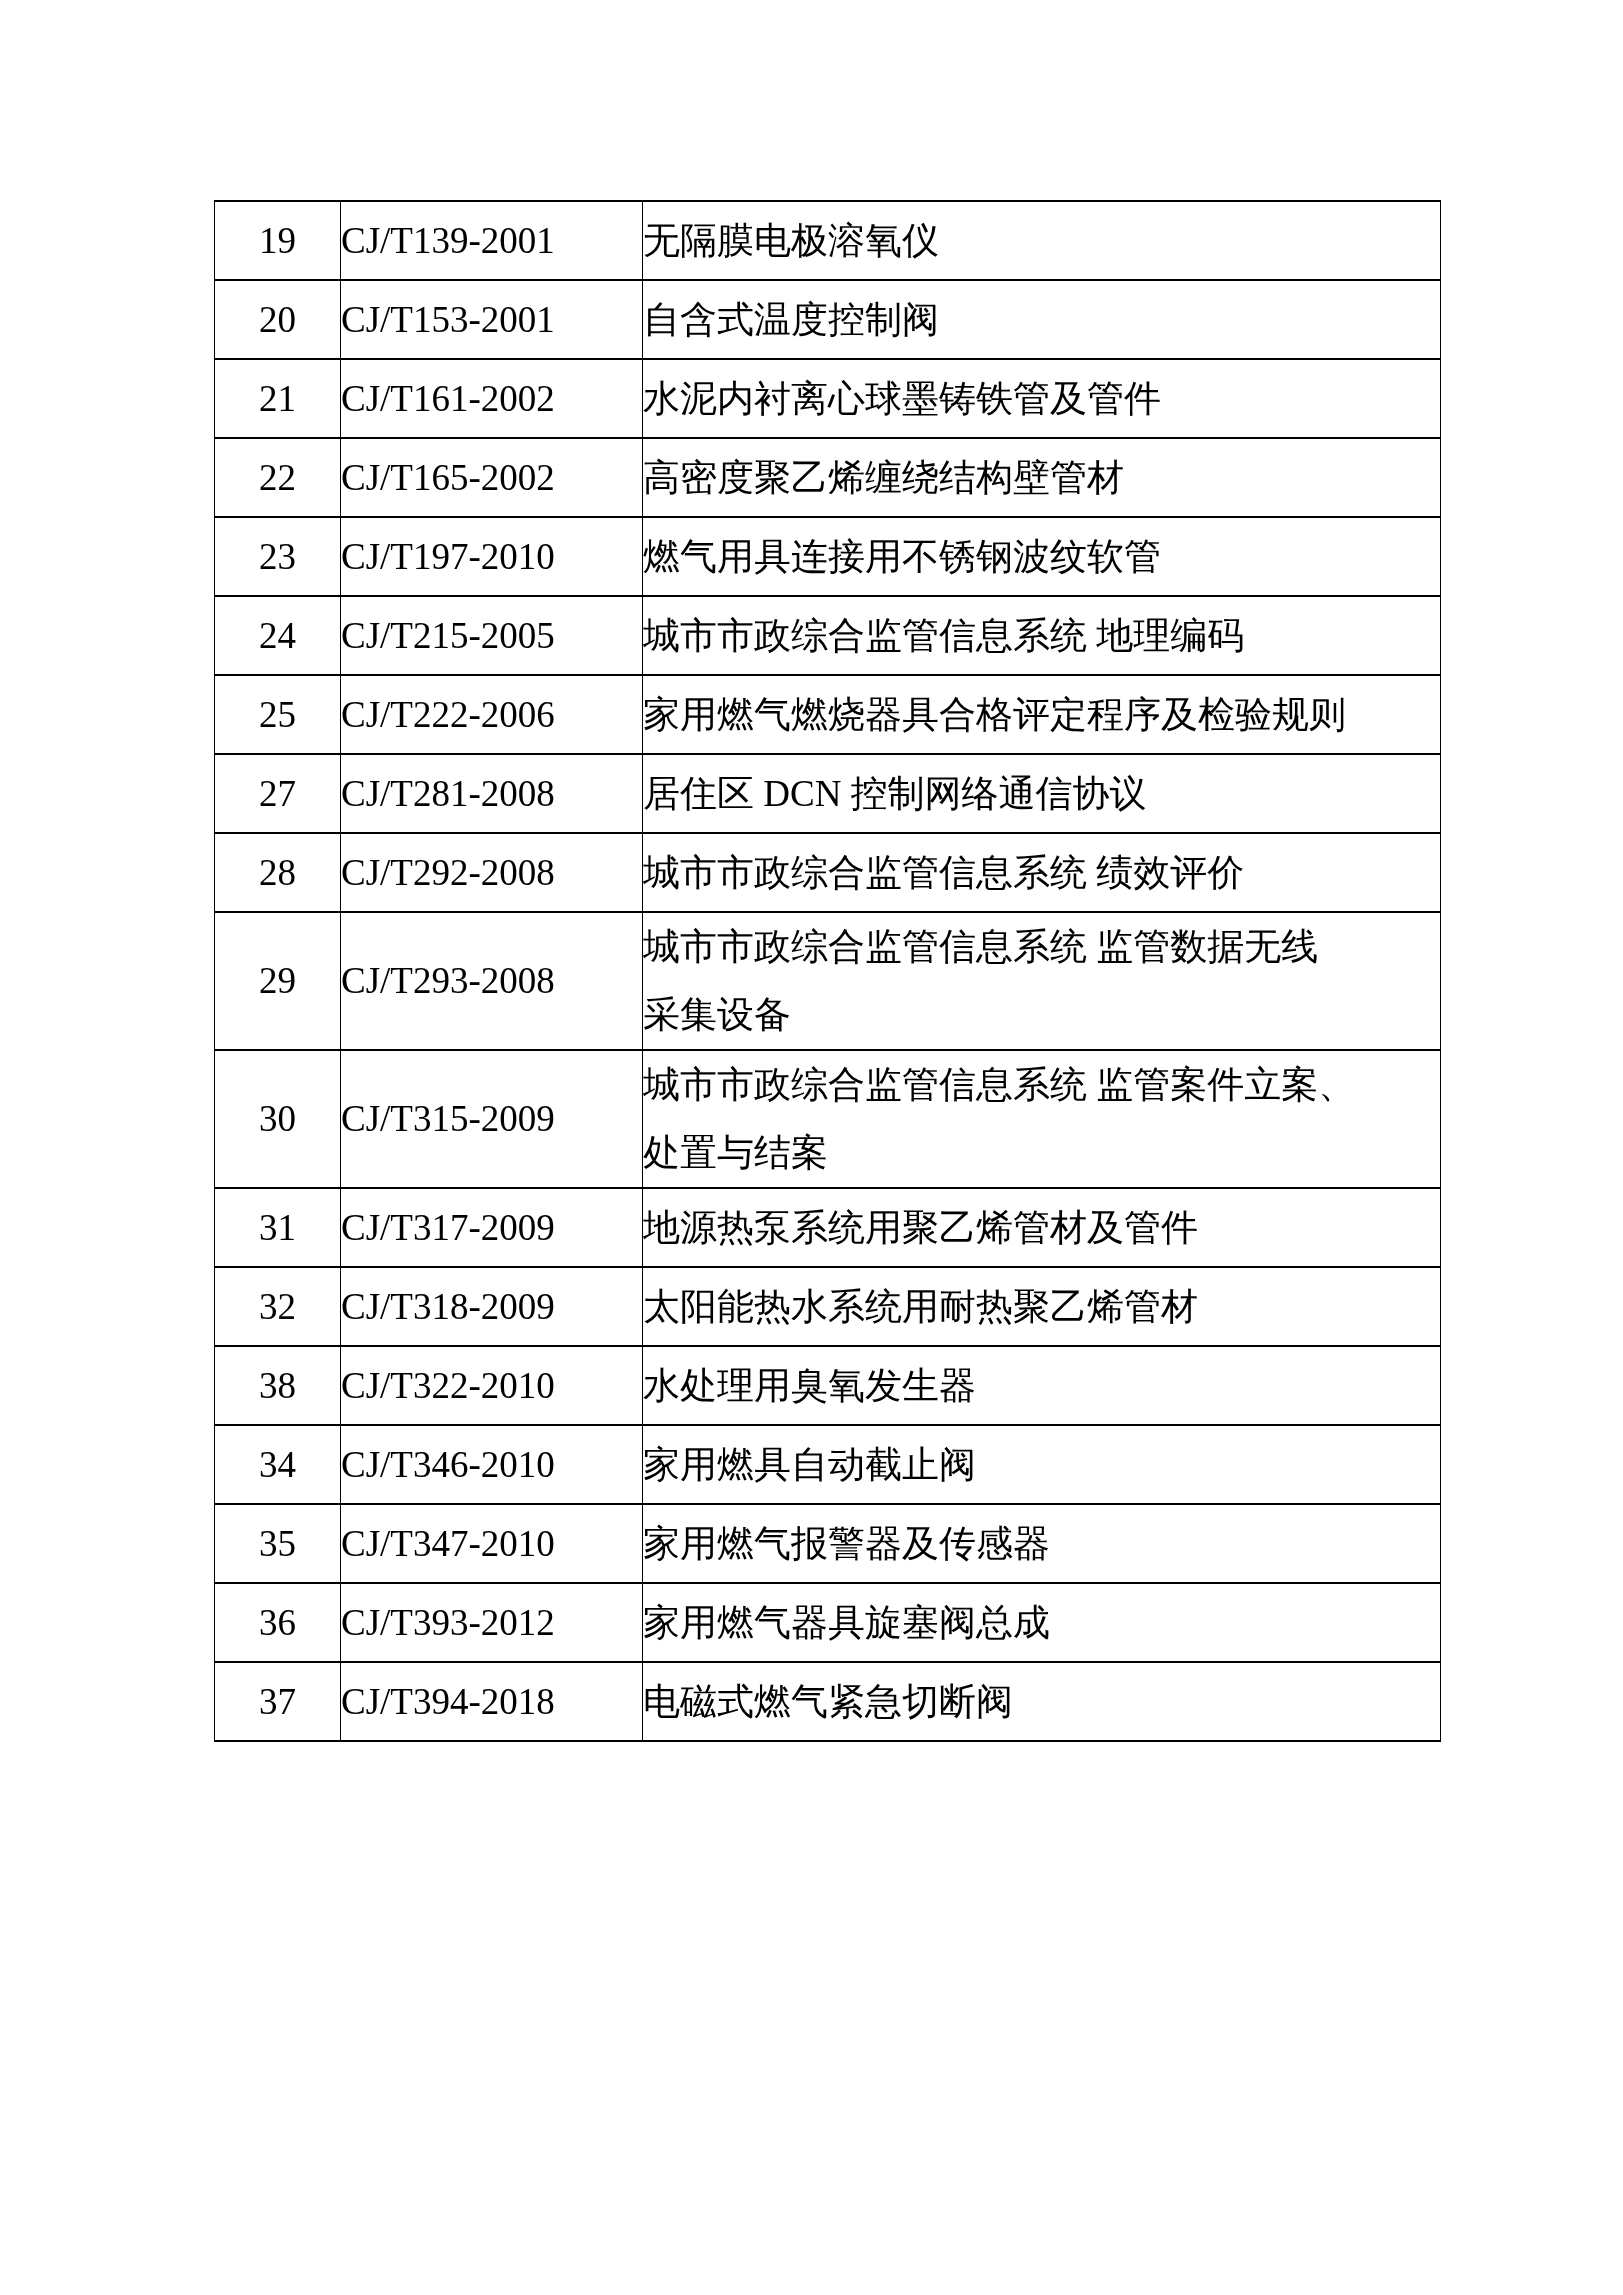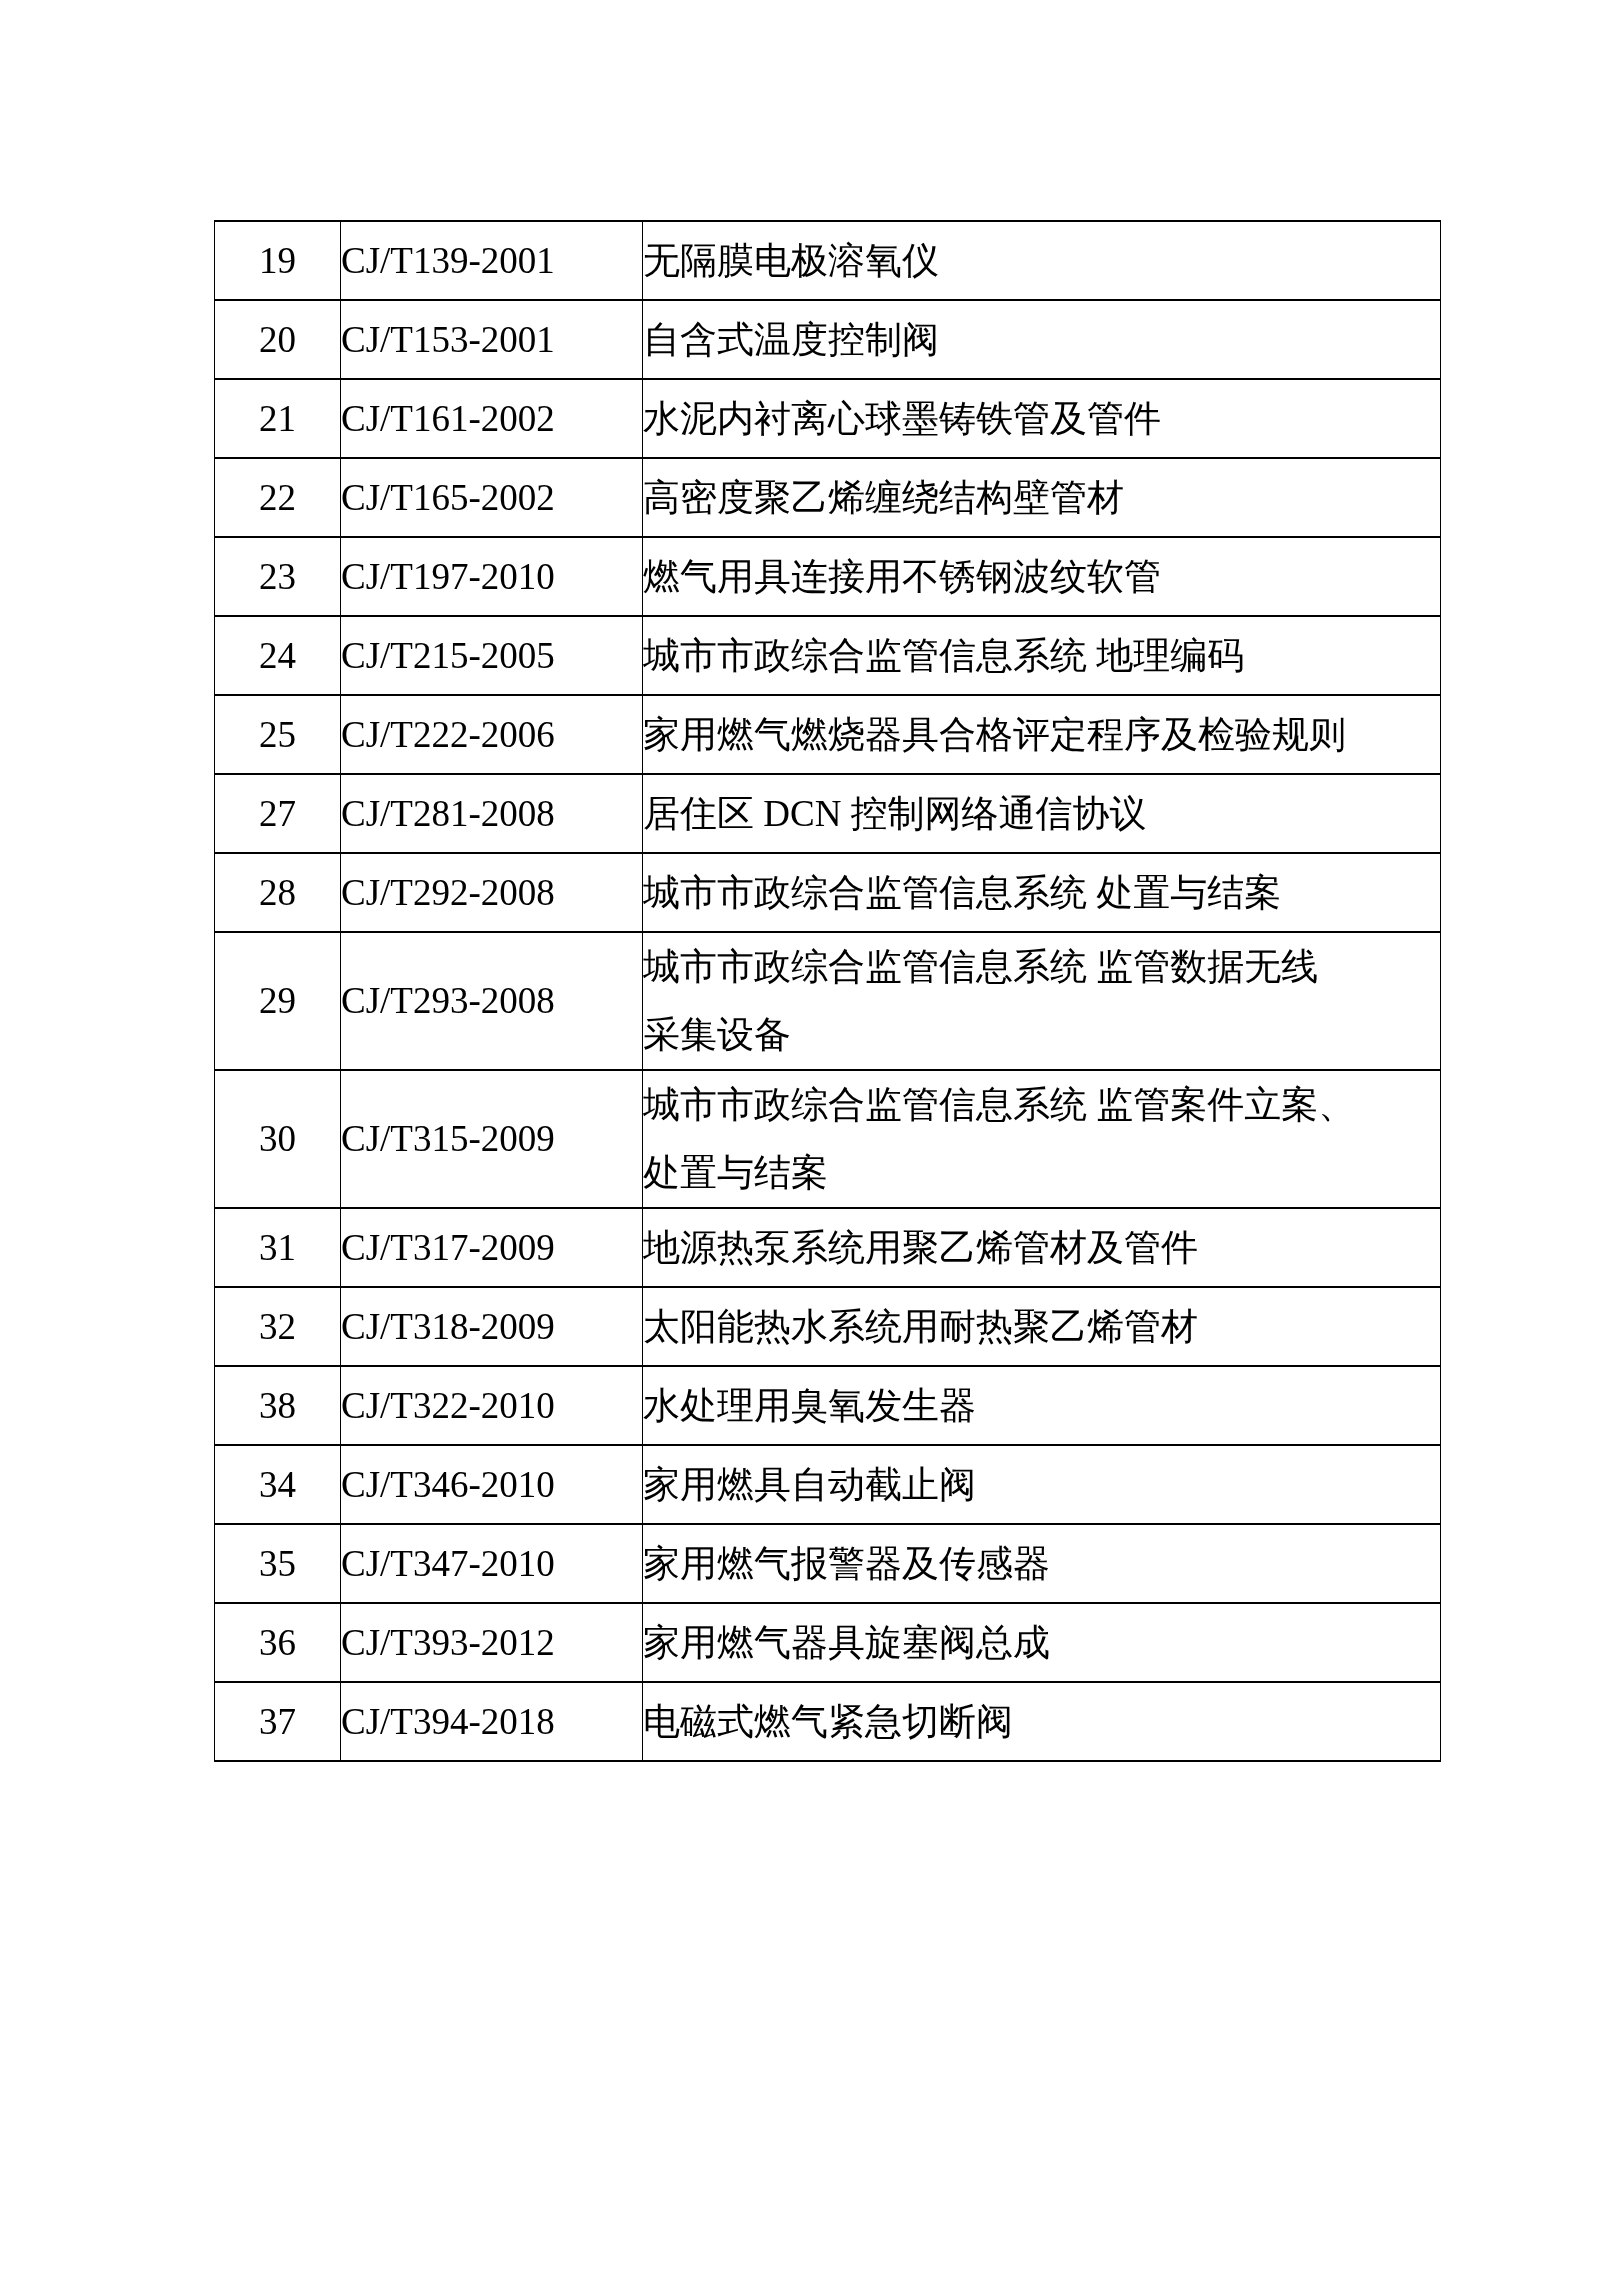--- a/index.html
+++ b/index.html
@@ -21,21 +21,20 @@
     background: #ffffff;
   }
   table.standards {
     position: absolute;
     left: 214px;
     top: 200px;
     width: 1226px;
     border-collapse: collapse;
     table-layout: fixed;
     font-size: 37px;
-    margin-top: 20px;
   }
   table.standards td {
     border: 1.9px solid #000000;
     border-top-width: 2.5px;
     border-bottom-width: 2.5px;
     vertical-align: middle;
     height: 77px;              
     line-height: 68px;        
     padding: 0;
     overflow: hidden;
@@ -99,21 +98,21 @@
     <td class="cell-title">家用燃气燃烧器具合格评定程序及检验规则</td>
   </tr>
         <tr>
     <td class="cell-num">27</td>
     <td class="cell-code">CJ/T281-2008</td>
     <td class="cell-title">居住区 DCN 控制网络通信协议</td>
   </tr>
         <tr>
     <td class="cell-num">28</td>
     <td class="cell-code">CJ/T292-2008</td>
-    <td class="cell-title">城市市政综合监管信息系统 处置与结案</td>
+    <td class="cell-title">城市市政综合监管信息系统 绩效评价</td>
   </tr>
         <tr>
     <td class="cell-num">29</td>
     <td class="cell-code">CJ/T293-2008</td>
     <td class="cell-title">城市市政综合监管信息系统 监管数据无线
 采集设备</td>
   </tr>
         <tr>
     <td class="cell-num">30</td>
     <td class="cell-code">CJ/T315-2009</td>

